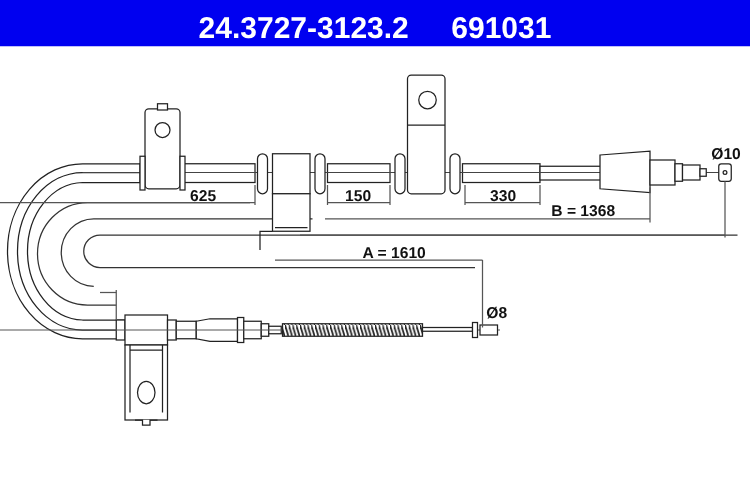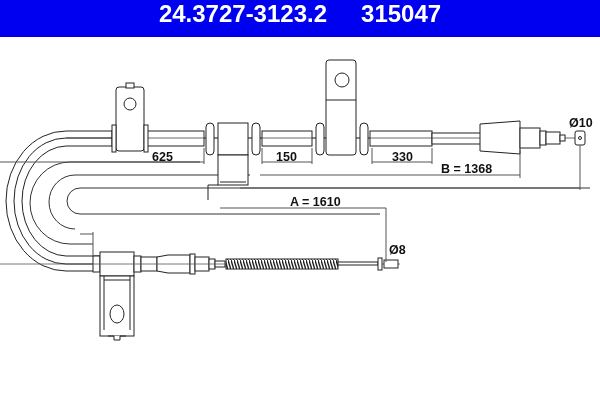--- a/index.html
+++ b/index.html
@@ -1,27 +1,27 @@
 <!DOCTYPE html>
 <html><head>
 <meta charset="utf-8">
 <style>
   html, body { margin: 0; padding: 0; background: #ffffff; }
   body { width: 600px; height: 400px; position: relative; overflow: hidden; font-family: "Liberation Sans", sans-serif; }
-  .header { position: absolute; left: 0; top: 0; width: 600px; height: 37px; background: #0000f0; display: flex; align-items: flex-start; justify-content: center; gap: 34px; }
+  .header { position: absolute; left: 0; top: 0; width: 600px; height: 37px; background: #0000f0; display: flex; align-items: flex-end; justify-content: center; gap: 34px; }
   .header span { color: #ffffff; font-weight: bold; font-size: 24px; letter-spacing: 0px; }
   svg { position: absolute; left: 0; top: 0; }
   .dim { font-family: "Liberation Sans", sans-serif; font-weight: bold; font-size: 12.5px; fill: #111; }
 </style>
 </head>
 <body>
 
 <div class="header">
   <span>24.3727-3123.2</span>
-  <span>315047</span>
+  <span>691031</span>
 </div>
 
 <svg width="600" height="400" viewBox="0 0 600 400">
   <defs>
     <pattern id="spring" width="3" height="10" patternUnits="userSpaceOnUse">
       <rect width="3" height="10" fill="#fff"></rect>
       <line x1="0" y1="0" x2="3" y2="10" stroke="#222" stroke-width="1.4"></line>
     </pattern>
   </defs>
 

